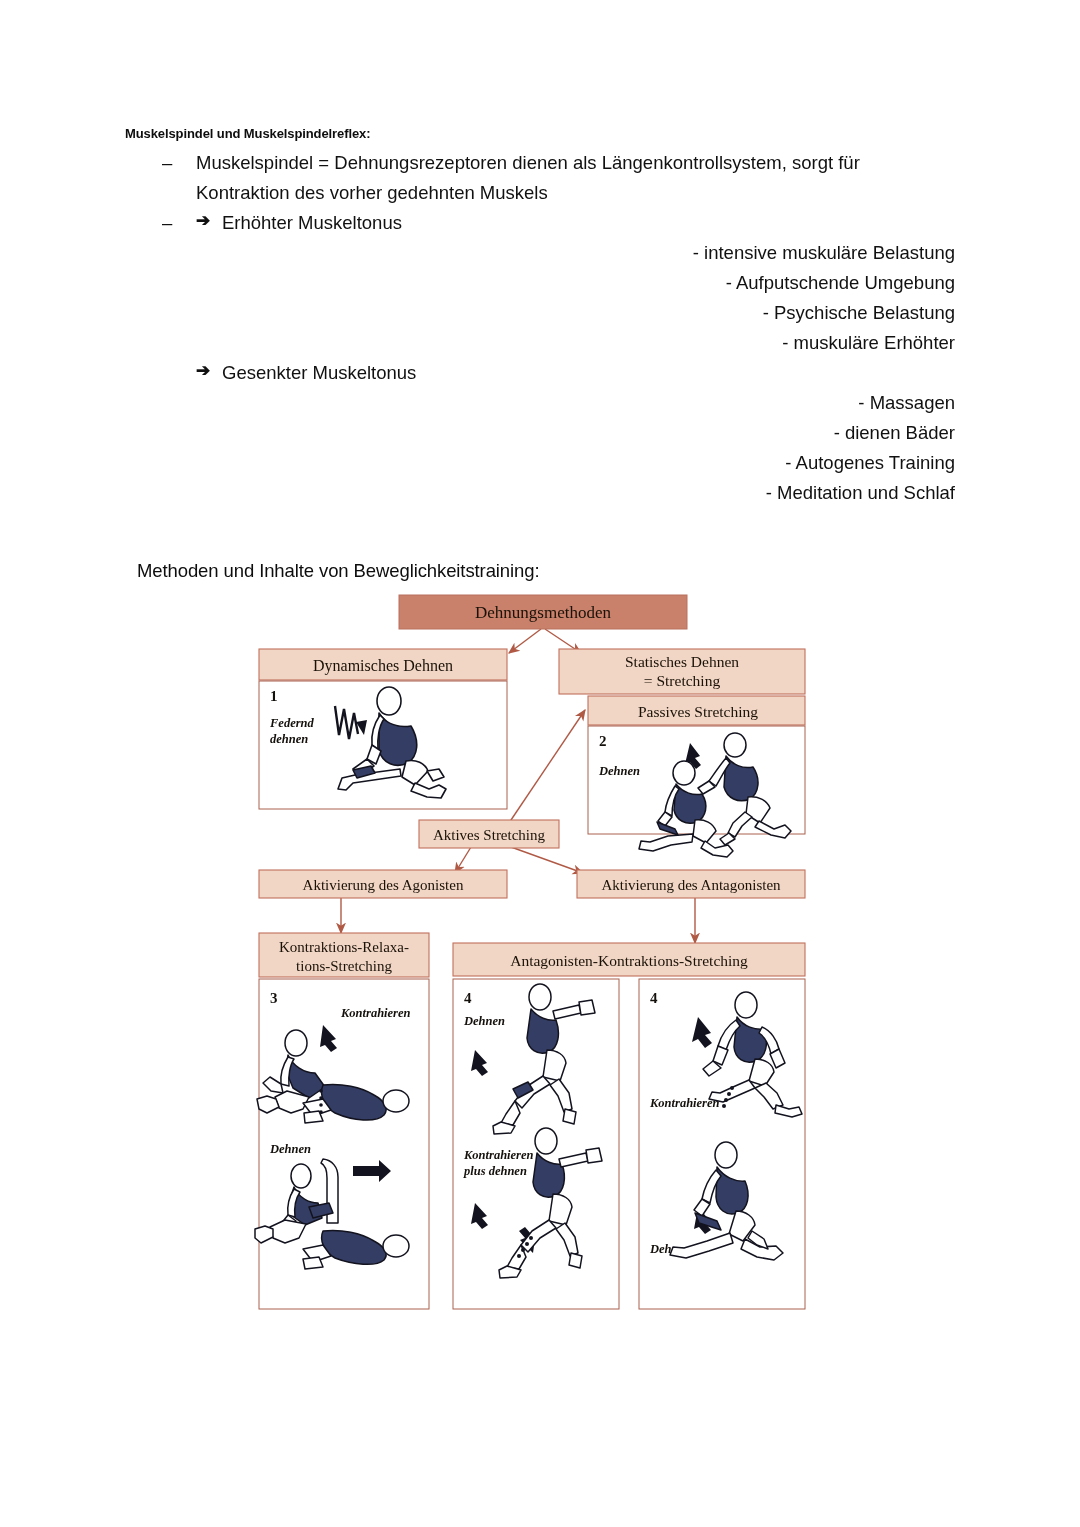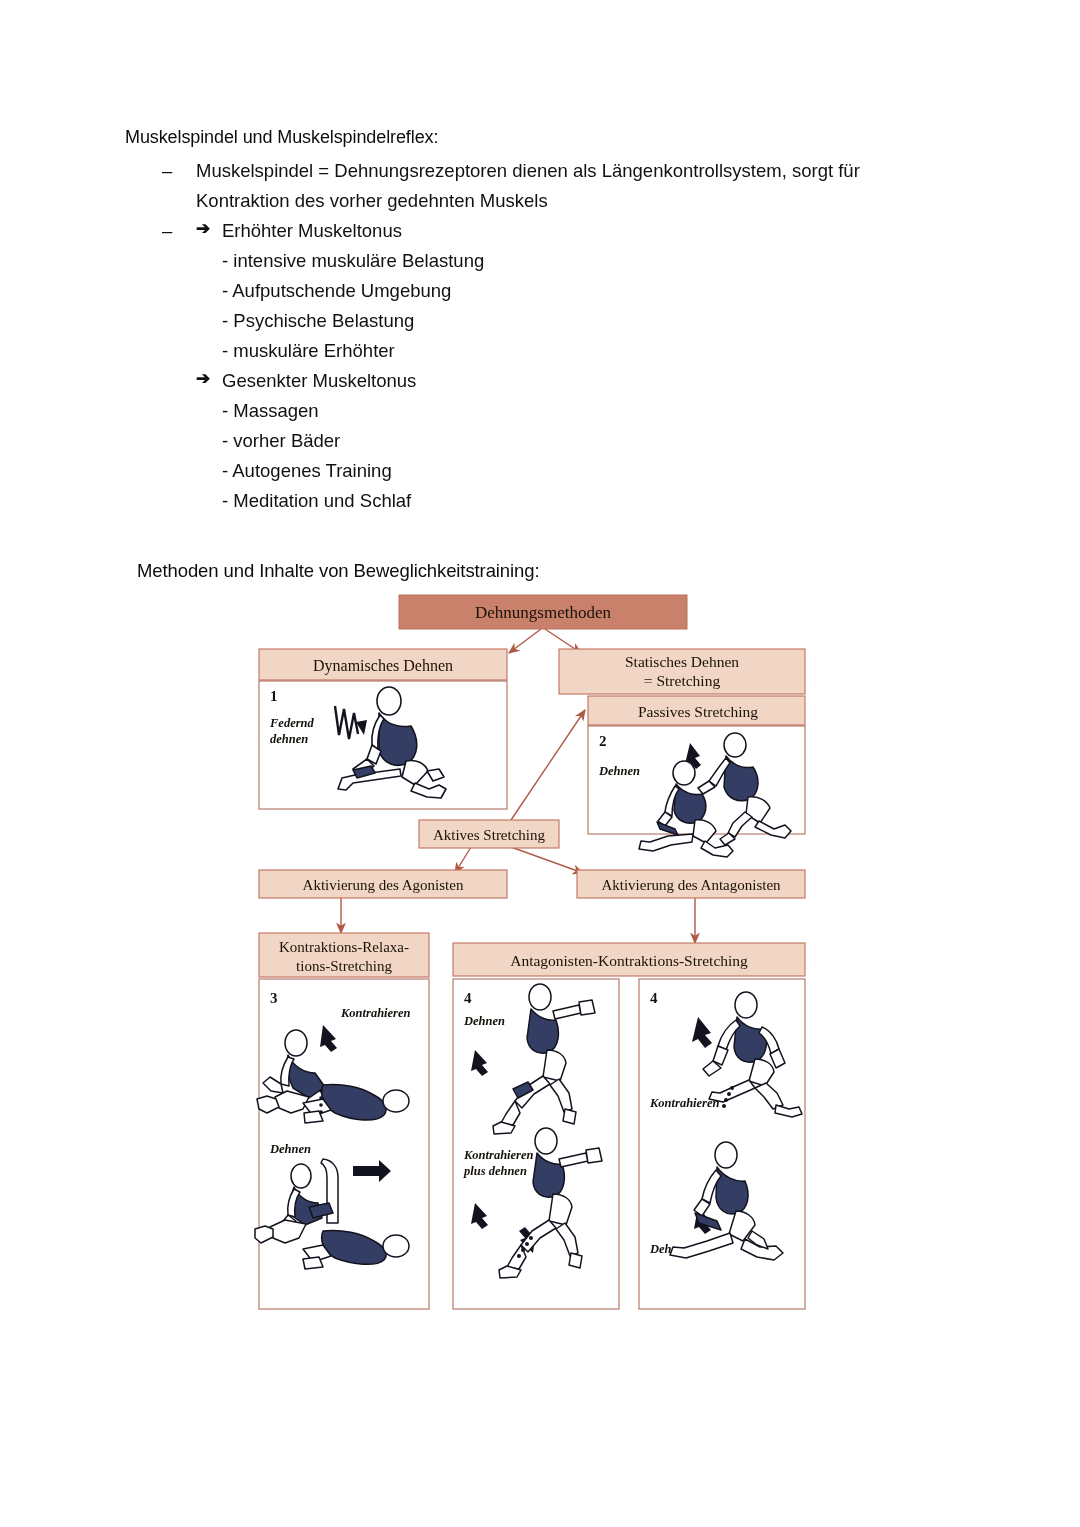--- a/index.html
+++ b/index.html
@@ -17,22 +17,22 @@
   }
 
   
   .notes {
     position: absolute;
     left: 125px;
     top: 124px;
     width: 830px;
   }
   .section-heading {
-    font-size: 18px;
-    font-weight: normal;
+    font-size: 13px;
+    font-weight: bold;
     letter-spacing: -0.1px;
     line-height: 1.55;
     color: #0d0d0d;
     margin: 0 0 4px 0;
   }
   .bullet-list {
     list-style: none;
     margin: 0;
     padding: 0;
   }
@@ -64,20 +64,21 @@
     top: -1px;
     font-size: 17px;
     font-weight: bold;
     color: #111111;
   }
   .sub-item {
     padding-left: 97px;
     font-size: 18.5px;
     line-height: 1.62;
     color: #111111;
+    text-align: right;
   }
   .heading-two {
     position: absolute;
     left: 137px;
     top: 560px;
     font-size: 18.5px;
     font-weight: normal;
     letter-spacing: -0.1px;
     color: #0d0d0d;
   }
@@ -133,21 +134,21 @@
   <div class="sub-item">- intensive muskuläre Belastung</div>
   <div class="sub-item">- Aufputschende Umgebung</div>
   <div class="sub-item">- Psychische Belastung</div>
   <div class="sub-item">- muskuläre Erhöhter</div>
 
   <div class="arrow-item">
     <span class="marker">➔</span>
     <span>Gesenkter Muskeltonus</span>
   </div>
   <div class="sub-item">- Massagen</div>
-  <div class="sub-item">- vorher Bäder</div>
+  <div class="sub-item">- dienen Bäder</div>
   <div class="sub-item">- Autogenes Training</div>
   <div class="sub-item">- Meditation und Schlaf</div>
 </div>
 
 <div class="heading-two">Methoden und Inhalte von Beweglichkeitstraining:</div>
 
 <div class="diagram-wrap">
 <svg width="600" height="745" viewBox="0 0 600 745" xmlns="http://www.w3.org/2000/svg">
   <defs>
     <marker id="ah" markerWidth="9" markerHeight="9" refX="7.5" refY="4.2" orient="auto" markerUnits="strokeWidth">

